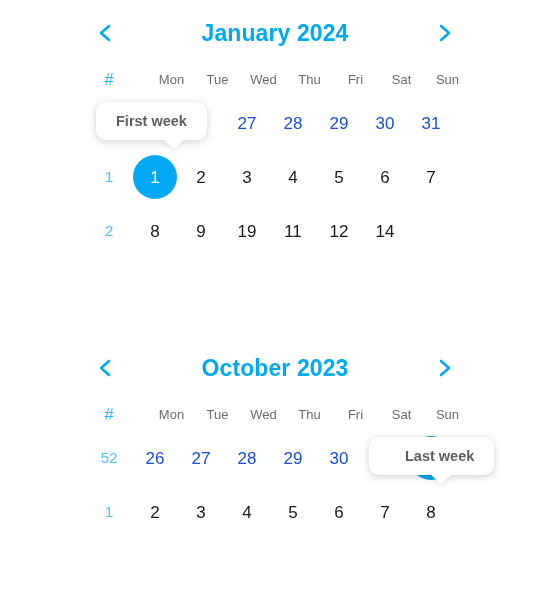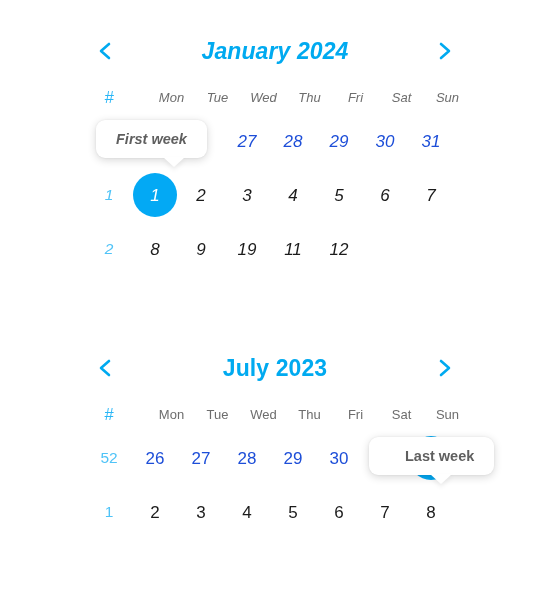--- a/index.html
+++ b/index.html
@@ -20,21 +20,21 @@
     width: 540px;
     height: 600px;
   }
 
   
   .calendar {
     position: absolute;
     left: 86px;
     width: 378px;
   }
-  .calendar-top    { top: 28px; font-style: italic; }
+  .calendar-top    { top: 10px; }
   .calendar-bottom { top: 345px; }
 
   
   .cal-header {
     position: relative;
     height: 46px;
     display: flex;
     align-items: center;
     justify-content: space-between;
   }
@@ -256,34 +256,37 @@
           </div>
           <div class="cell day-sel-wrap">
             <span class="day-in">19</span>
           </div>
           <div class="cell day-sel-wrap">
             <span class="day-in">11</span>
           </div>
           <div class="cell day-sel-wrap">
             <span class="day-in">12</span>
           </div>
+          <div class="cell day-sel-wrap">
+            <span class="day-in">14</span>
+          </div>
         </div>
         <div class="tooltip tooltip-first">First week</div>
       </div>
     </div>
     <div class="calendar calendar-bottom">
       <div class="cal-header">
         <button class="nav-btn">
           <span>
             <svg width="24" height="24" viewBox="0 0 24 24" fill="none" stroke="#00aaf0" stroke-width="2.6" stroke-linecap="round" stroke-linejoin="round">
               <path d="M16 5 L8 12 L16 19"></path>
             </svg>
           </span>
         </button>
-        <div class="cal-title">July 2023</div>
+        <div class="cal-title">October 2023</div>
         <button class="nav-btn">
           <span>
             <svg width="24" height="24" viewBox="0 0 24 24" fill="none" stroke="#00aaf0" stroke-width="2.6" stroke-linecap="round" stroke-linejoin="round">
               <path d="M8 5 L16 12 L8 19"></path>
             </svg>
           </span>
         </button>
       </div>
       <div class="cal-grid">
         <div class="cal-row weekday-row">

